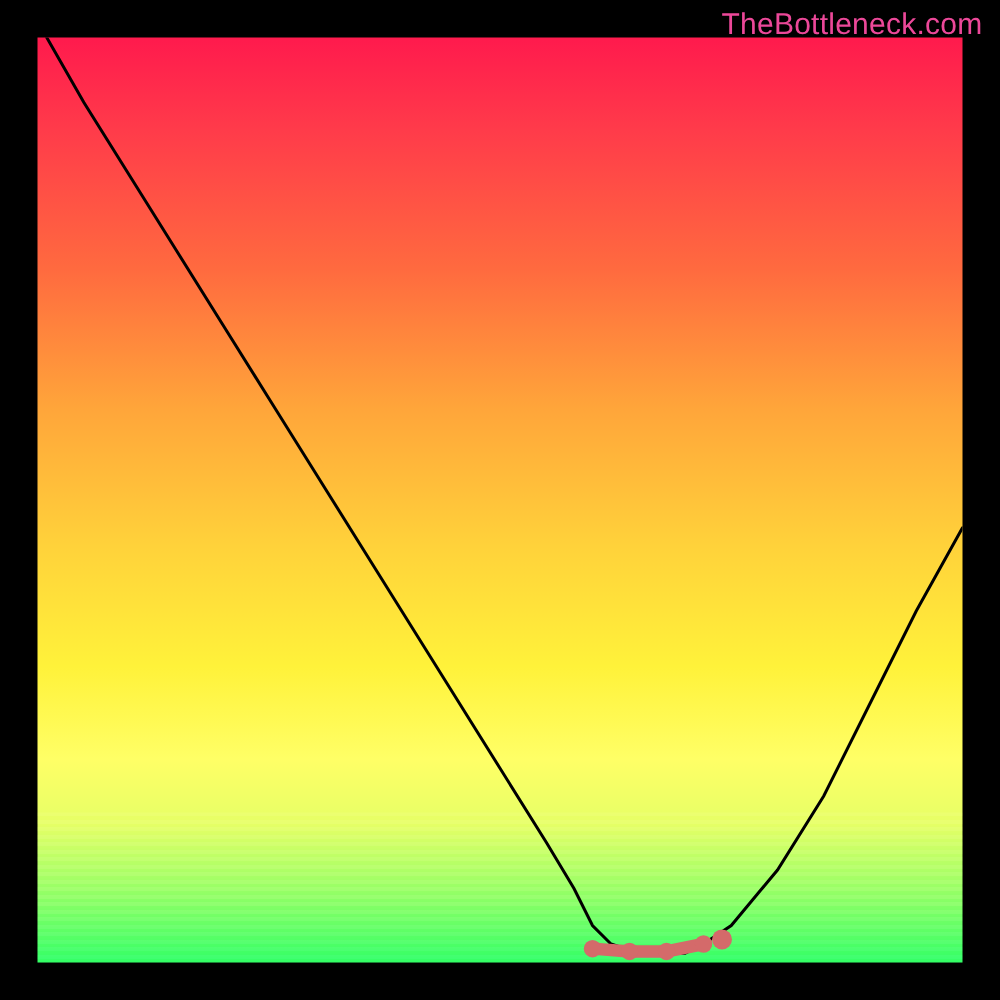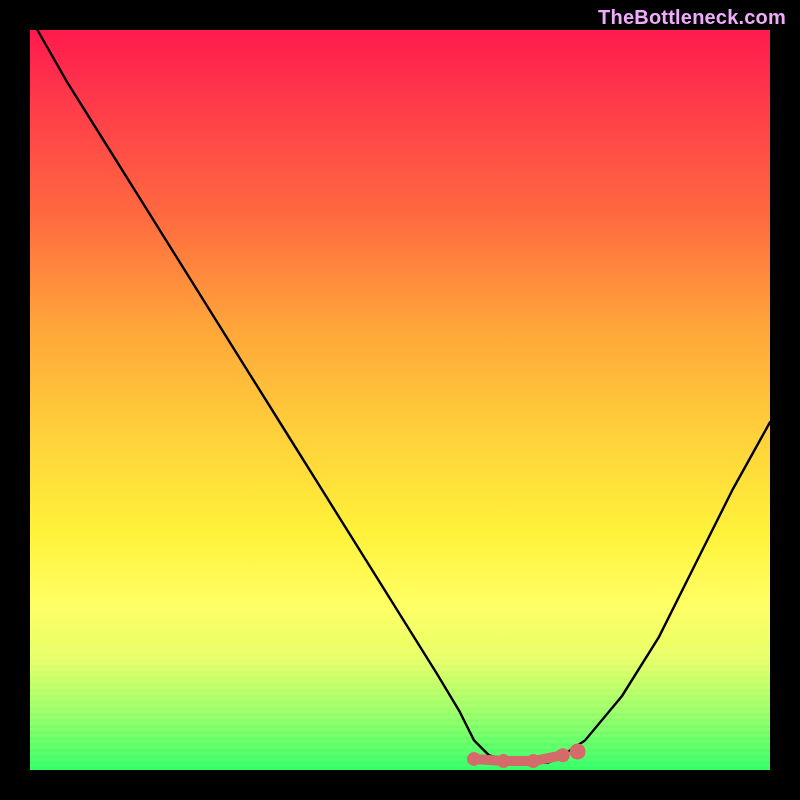--- a/index.html
+++ b/index.html
@@ -59,23 +59,23 @@
     left: 0;
     top: 0;
     width: 740px;
     height: 740px;
     pointer-events: none;
   }
   .watermark {
     position: absolute;
     top: 6px;
     right: 14px;
-    color: #f0abfc;
-    font-size: 20px;
-    font-weight: 700;
+    color: #ec4899;
+    font-size: 24px;
+    font-weight: 400;
     letter-spacing: 0.2px;
   }
 </style>
 </head>
 <body>
 
 <div class="frame">
 
   <div class="plot-area">
     <div class="banding"></div>

